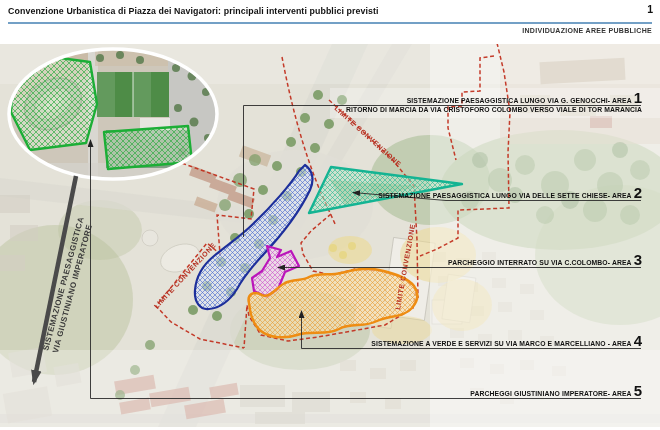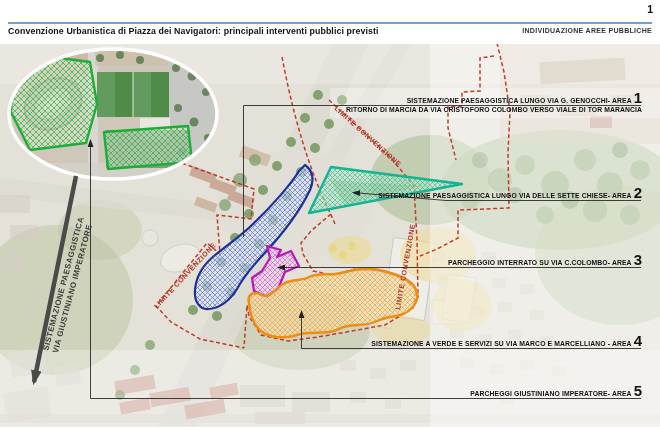--- a/index.html
+++ b/index.html
@@ -1,21 +1,21 @@
 <!DOCTYPE html>
 <html><head>
 <meta charset="utf-8">
 <style>
   html,body{margin:0;padding:0;background:#888;}
   .page{position:relative;width:660px;height:430px;background:#ffffff;overflow:hidden;
         font-family:"Liberation Sans",sans-serif;margin:0 auto;}
   svg{position:absolute;left:0;top:0;}
   .header{position:absolute;left:0;top:0;width:660px;height:44px;background:#ffffff;z-index:5;}
   .title{position:absolute;left:8px;top:6px;font-size:8.8px;font-weight:bold;color:#111;
-         letter-spacing:0.1px;white-space:nowrap;margin-top:20px;}
+         letter-spacing:0.1px;white-space:nowrap;}
   .pagenum{position:absolute;right:7px;top:3px;font-size:10.5px;font-weight:bold;color:#111;}
   .rule{position:absolute;left:8px;top:22px;width:644px;height:2px;background:#73a0c6;}
   .subtitle{position:absolute;right:8px;top:27px;font-size:7px;font-weight:bold;color:#333;
             letter-spacing:0.3px;}
   .anno{position:absolute;right:18px;display:flex;align-items:baseline;gap:2px;
         white-space:nowrap;z-index:6;}
   .anno .lbl{font-size:6.8px;font-weight:bold;color:#111;letter-spacing:0.12px;}
   .anno .num{font-size:15px;font-weight:bold;color:#111;line-height:1;}
   .annosub{position:absolute;right:18px;font-size:6.8px;font-weight:bold;color:#111;
            letter-spacing:0.1px;white-space:nowrap;z-index:6;}

